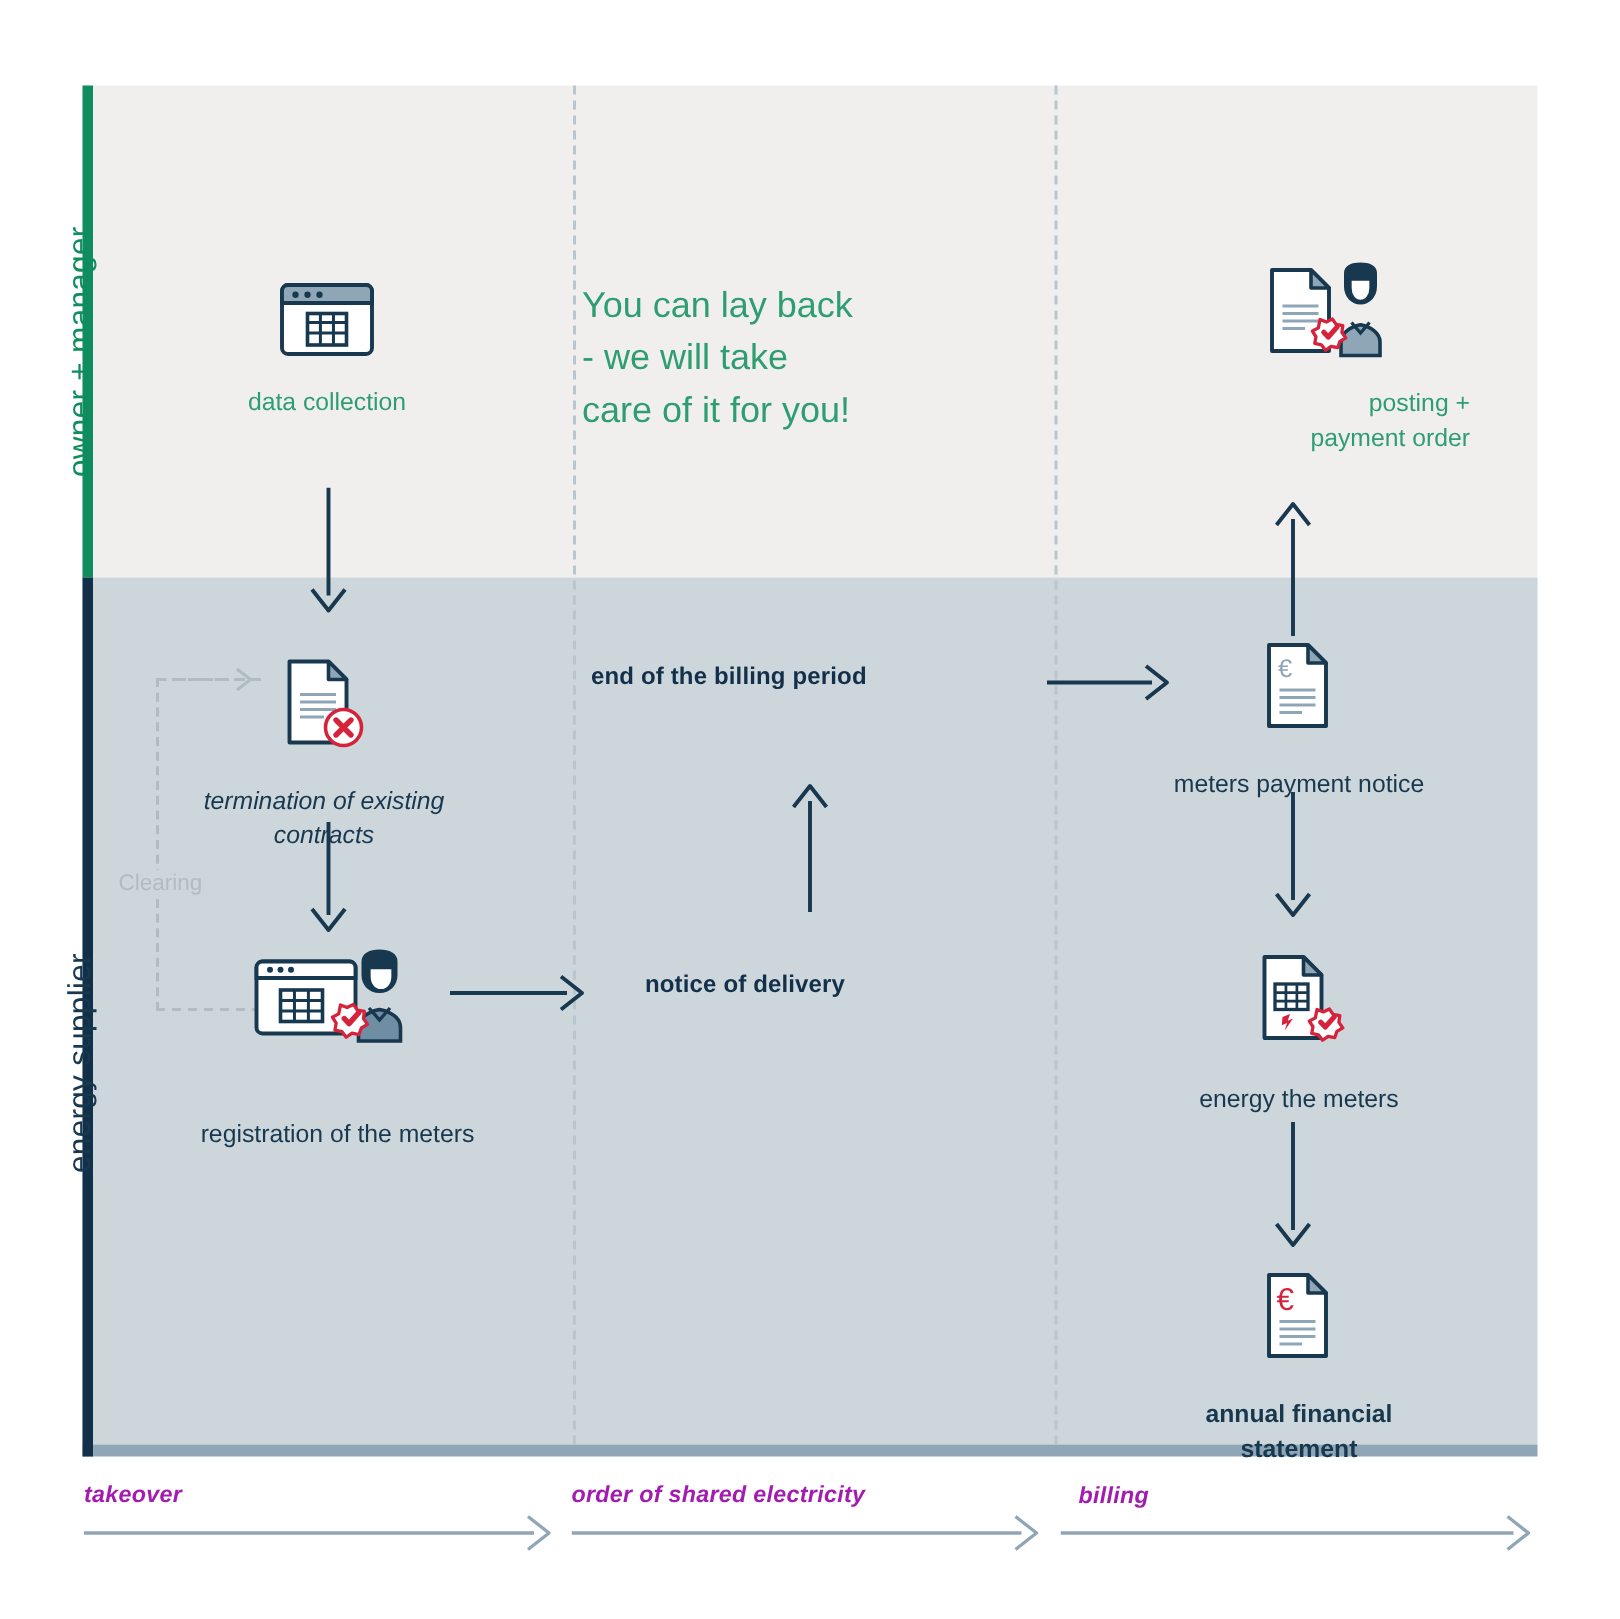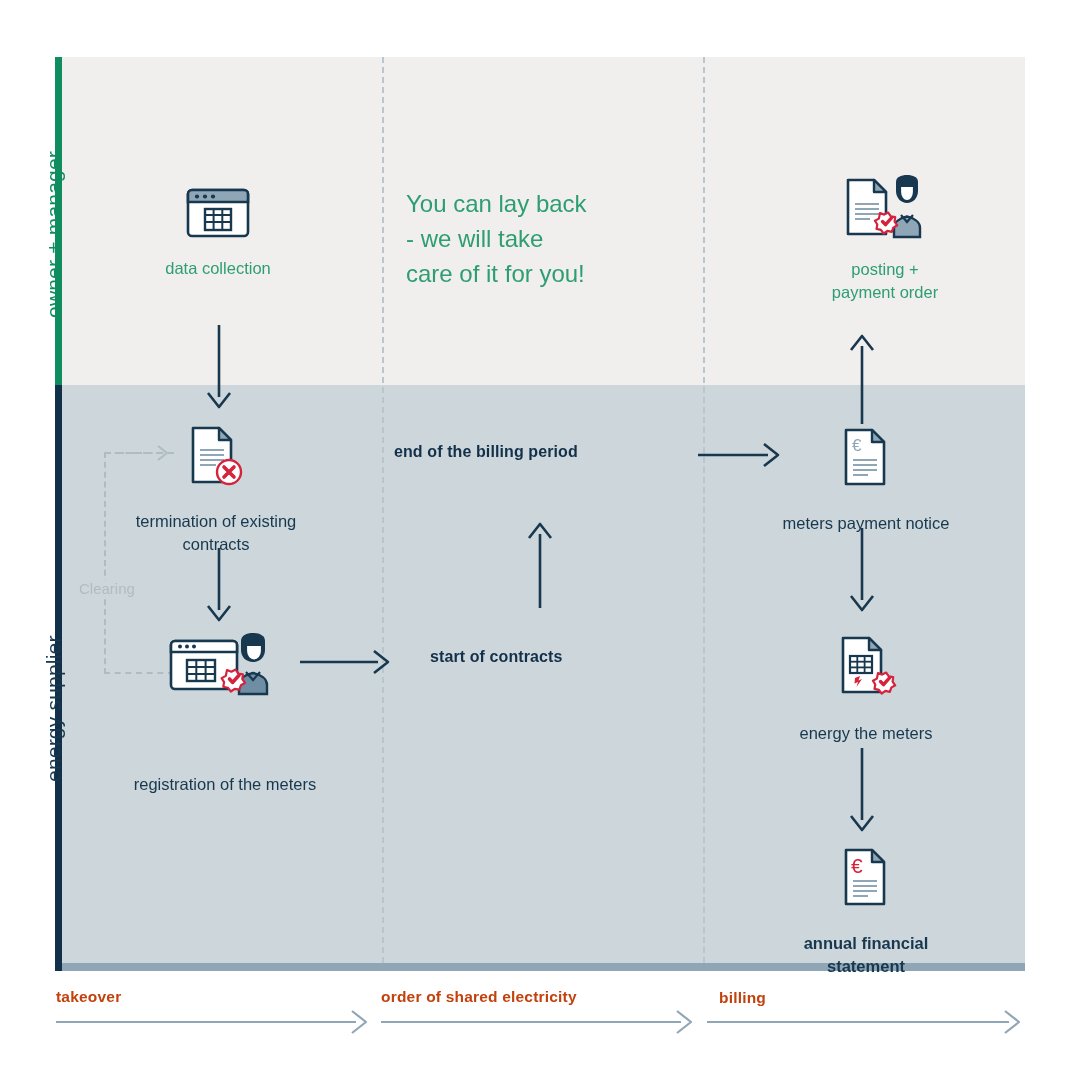--- a/index.html
+++ b/index.html
@@ -41,21 +41,21 @@
   
   .arrow{position:absolute;}
 
   
   .clearing-box{position:absolute;left:104px;top:452px;width:68px;height:218px;
                 border:2px dashed #b0bcc4;border-right:none;}
   .clearing-label{position:absolute;left:76px;top:580px;font-size:15px;color:#b0bcc4;background:#cdd6da;padding:0 3px;}
   .clearing-arrow{position:absolute;left:104px;top:443px;}
 
   
-  .tl-label{position:absolute;font-weight:bold;font-size:15.5px;color:#c2410c;letter-spacing:.2px;}
+  .tl-label{position:absolute;font-weight:bold;font-size:15.5px;color:#a21caf;letter-spacing:.2px;font-style:italic;}
   .tl-arrow{position:absolute;}
 </style>
 </head>
 <body>
 
 <div class="stage">
 
   <div class="band-top"></div>
   <div class="band-bottom"></div>
   <div class="band-foot"></div>
@@ -78,25 +78,25 @@
         <rect x="22" y="25" width="26" height="21" fill="#ffffff" stroke="#17384f" stroke-width="2.4"></rect>
         <line x1="22" y1="31" x2="48" y2="31" stroke="#17384f" stroke-width="2"></line>
         <line x1="22" y1="38" x2="48" y2="38" stroke="#17384f" stroke-width="2"></line>
         <line x1="30.6" y1="25" x2="30.6" y2="46" stroke="#17384f" stroke-width="2"></line>
         <line x1="39.3" y1="25" x2="39.3" y2="46" stroke="#17384f" stroke-width="2"></line>
       </svg>
     </div>
     <div class="cap" style="margin-top:13px;color:#2e9e72;">data collection</div>
   </div>
 
-  <div class="greenblock" style="left:406px;top:186px;width:300px;">You can lay back
+  <div class="greenblock" style="left:388px;top:186px;width:300px;">You can lay back
 - we will take
 care of it for you!</div>
 
-  <div class="node" style="left:790px;top:168px;width:190px;">
+  <div class="node" style="left:790px;top:168px;width:190px;text-align:right;">
     <div class="icon-wrap">
       <svg width="94" height="66" viewBox="0 0 94 66">
 
         <path d="M56 63v-9c0-6 6-10 13-11.5 7 1.5 13 5.5 13 11.5v9z" fill="#8fa6b6" stroke="#17384f" stroke-width="2.4"></path>
         <path d="M58 8c0-5 5-7 11-7s11 2 11 7v9c0 7-5 12-11 12S58 24 58 17z" fill="#17384f"></path>
         <path d="M62 12h14v6c0 5-3 9-7 9s-7-4-7-9z" fill="#ffffff" stroke="#17384f" stroke-width="2.2"></path>
         <path d="M63 41l6 7 6-7" fill="none" stroke="#17384f" stroke-width="2.2"></path>
 
         <path d="M10 6h26l12 12v42H10z" fill="#ffffff" stroke="#17384f" stroke-width="2.6" stroke-linejoin="round"></path>
         <path d="M36 6l12 12H36z" fill="#8fa6b6" stroke="#17384f" stroke-width="2.4" stroke-linejoin="round"></path>
@@ -125,21 +125,21 @@
     <path d="M8 20l11-14 11 14" fill="none" stroke="#17384f" stroke-width="2.6" stroke-linejoin="round"></path>
   </svg>
 
   <div class="clearing-box"></div>
   <svg class="clearing-arrow" width="72" height="20">
     <line x1="0" y1="10" x2="58" y2="10" stroke="#b0bcc4" stroke-width="2" stroke-dasharray="7 6"></line>
     <path d="M54 3l9 7-9 7" fill="none" stroke="#b0bcc4" stroke-width="2.2" stroke-linejoin="round"></path>
   </svg>
   <div class="clearing-label">Clearing</div>
 
-  <div class="node" style="left:126px;top:418px;width:180px;">
+  <div class="node" style="left:126px;top:431px;width:180px;font-style:italic;">
     <div class="icon-wrap">
       <svg width="66" height="66" viewBox="0 0 66 66">
         <path d="M10 4h26l12 12v42H10z" fill="#ffffff" stroke="#17384f" stroke-width="2.6" stroke-linejoin="round"></path>
         <path d="M36 4l12 12H36z" fill="#8fa6b6" stroke="#17384f" stroke-width="2.4" stroke-linejoin="round"></path>
         <g stroke="#8fa6b6" stroke-width="2">
           <line x1="17" y1="26" x2="41" y2="26"></line>
             <line x1="17" y1="31" x2="41" y2="31"></line>
           <line x1="17" y1="36" x2="41" y2="36"></line>
             <line x1="17" y1="41" x2="33" y2="41"></line>
         </g>
@@ -173,29 +173,29 @@
         <rect x="20" y="29" width="28" height="21" fill="#ffffff" stroke="#17384f" stroke-width="2.4"></rect>
         <line x1="20" y1="36" x2="48" y2="36" stroke="#17384f" stroke-width="2"></line>
         <line x1="20" y1="43" x2="48" y2="43" stroke="#17384f" stroke-width="2"></line>
         <line x1="29.3" y1="29" x2="29.3" y2="50" stroke="#17384f" stroke-width="2"></line>
         <line x1="38.6" y1="29" x2="38.6" y2="50" stroke="#17384f" stroke-width="2"></line>
 
         <path d="M60 39l4.4 1.7 4.2-2.1 2.7 3.9 4.6.8-.6 4.7 2.7 3.9-4.1 2.4-1.6 4.4-4.6-.9-3.9 2.7-2.9-3.8-4.6-1 .8-4.6-2.5-4 4.2-2.2z" fill="#ffffff" stroke="#d6233c" stroke-width="2.2" stroke-linejoin="round"></path>
         <path d="M62.5 48l3.2 3.4 6.3-7.1" fill="none" stroke="#d6233c" stroke-width="3.6" stroke-linecap="round" stroke-linejoin="round"></path>
       </svg>
     </div>
-    <div class="cap" style="margin-top:76px;">registration of the meters</div>
+    <div class="cap" style="margin-top:48px;">registration of the meters</div>
   </div>
 
   <svg class="arrow" style="left:300px;top:645px;" width="92" height="36">
     <line x1="0" y1="17" x2="78" y2="17" stroke="#17384f" stroke-width="2.6"></line>
     <path d="M74 6l14 11-14 11" fill="none" stroke="#17384f" stroke-width="2.6" stroke-linejoin="round"></path>
   </svg>
 
-  <div class="headline" style="left:430px;top:648px;">start of contracts</div>
+  <div class="headline" style="left:430px;top:648px;">notice of delivery</div>
 
   <svg class="arrow" style="left:520px;top:520px;" width="40" height="90">
     <line x1="20" y1="88" x2="20" y2="14" stroke="#17384f" stroke-width="2.6"></line>
     <path d="M9 18l11-14 11 14" fill="none" stroke="#17384f" stroke-width="2.6" stroke-linejoin="round"></path>
   </svg>
 
   <div class="headline" style="left:394px;top:443px;">end of the billing period</div>
 
   <svg class="arrow" style="left:698px;top:438px;" width="84" height="36">
     <line x1="0" y1="17" x2="70" y2="17" stroke="#17384f" stroke-width="2.6"></line>

